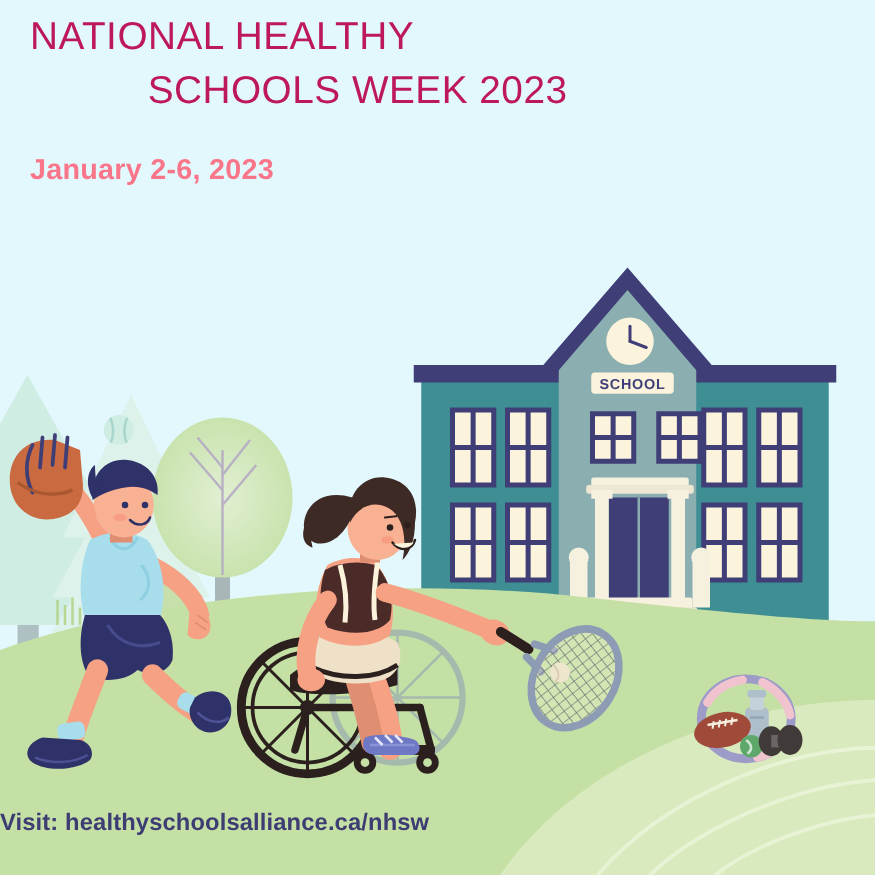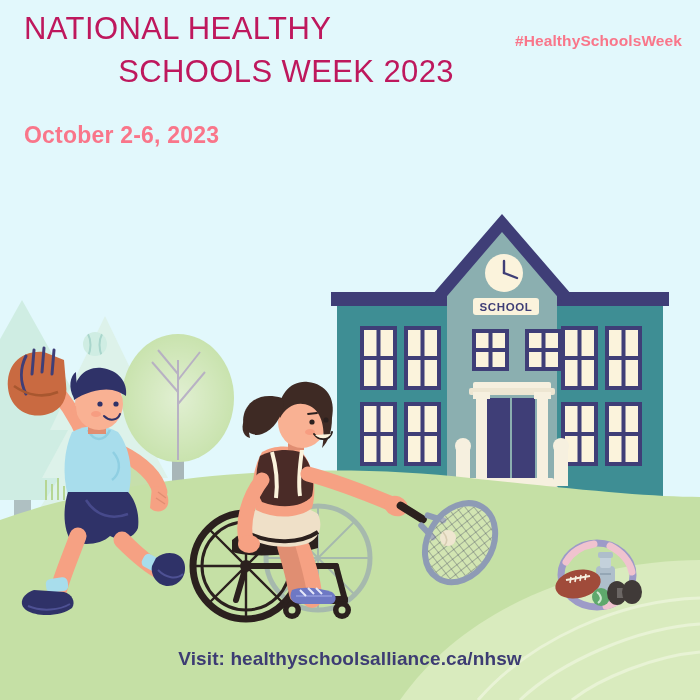--- a/index.html
+++ b/index.html
@@ -22,21 +22,21 @@
     position:absolute;left:24px;top:122px;
     font-size:23px;font-weight:bold;letter-spacing:.2px;color:#F9768A;
   }
   .tags{
     position:absolute;right:18px;top:30px;text-align:right;
     font-size:15.5px;font-weight:bold;line-height:1.42;color:#F9768A;
     letter-spacing:.1px;
   }
   .tags span{display:block;}
   .visit{
-    position:absolute;left:0;right:0;top:648px;text-align:center;
+    position:absolute;left:0;right:0;top:648px;text-align:left;
     font-size:19px;font-weight:bold;color:#3D3C73;letter-spacing:.1px;
   }
 </style>
 </head>
 <body>
 
 <div id="poster">
 
   <svg class="layer" viewBox="0 0 700 700">
     <defs>
@@ -405,20 +405,19 @@
         </g>
       </g>
     </g>
   </svg>
 
   <div class="headline">
     <span>NATIONAL HEALTHY</span>
     <span class="l2">SCHOOLS WEEK 2023</span>
   </div>
 
-  <div class="date">October 2-6, 2023</div>
+  <div class="date">January 2-6, 2023</div>
 
   <div class="tags">
-    <span>#HealthySchoolsWeek</span>
   </div>
 
   <div class="visit">Visit: healthyschoolsalliance.ca/nhsw</div>
 </div>
 
 </body></html>

